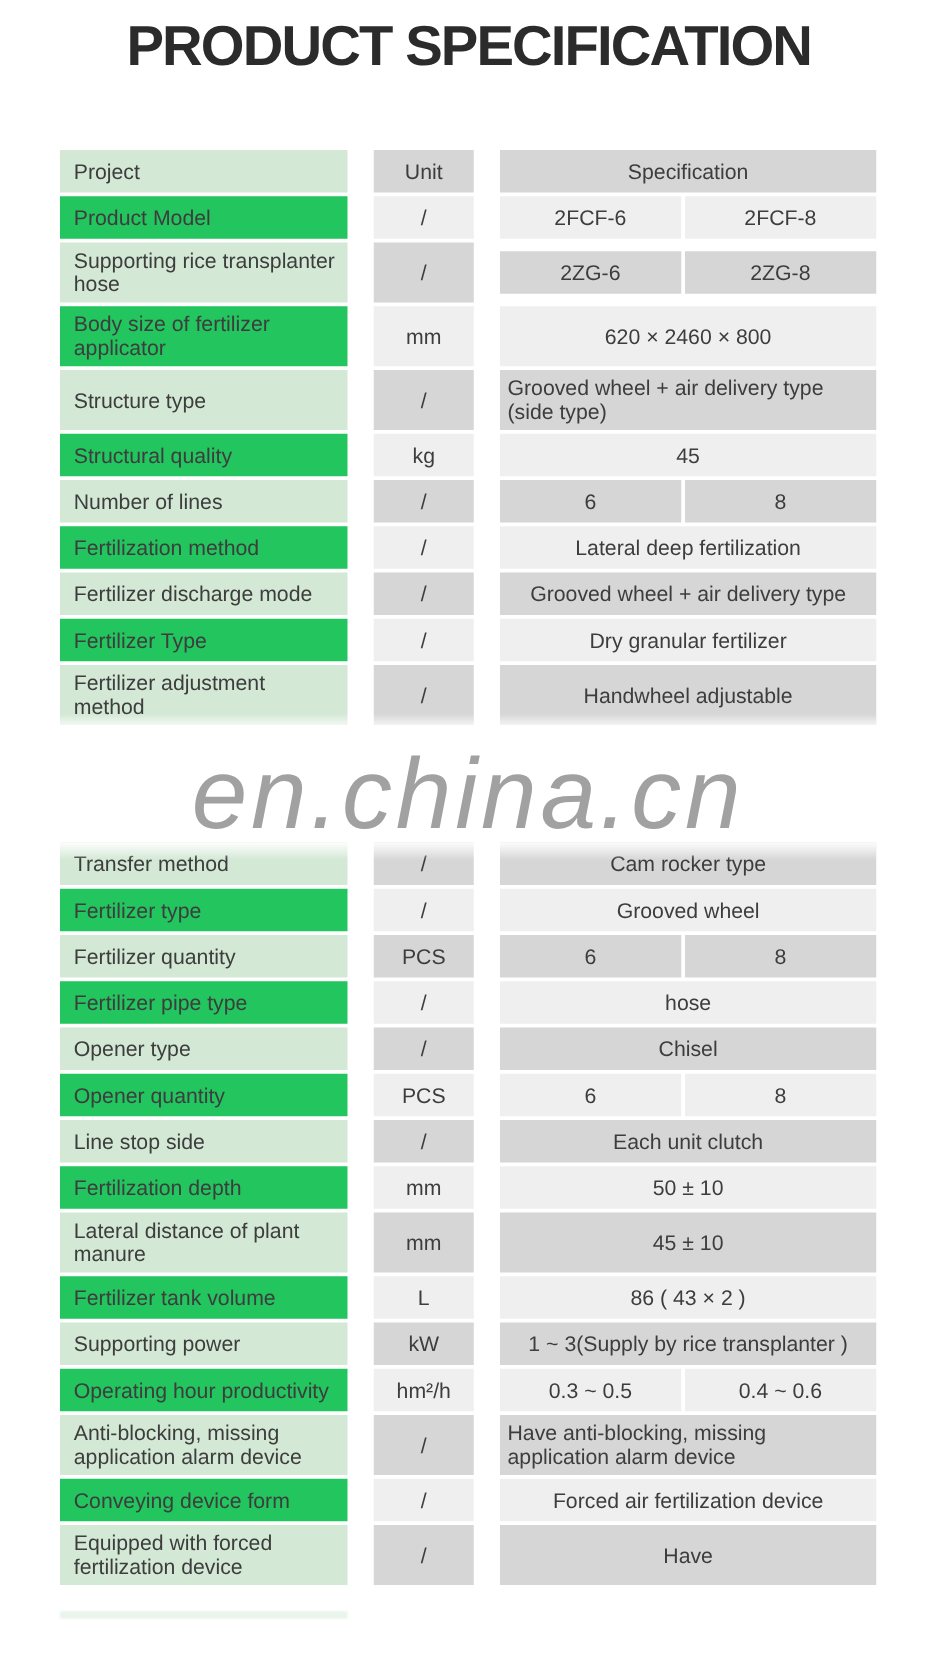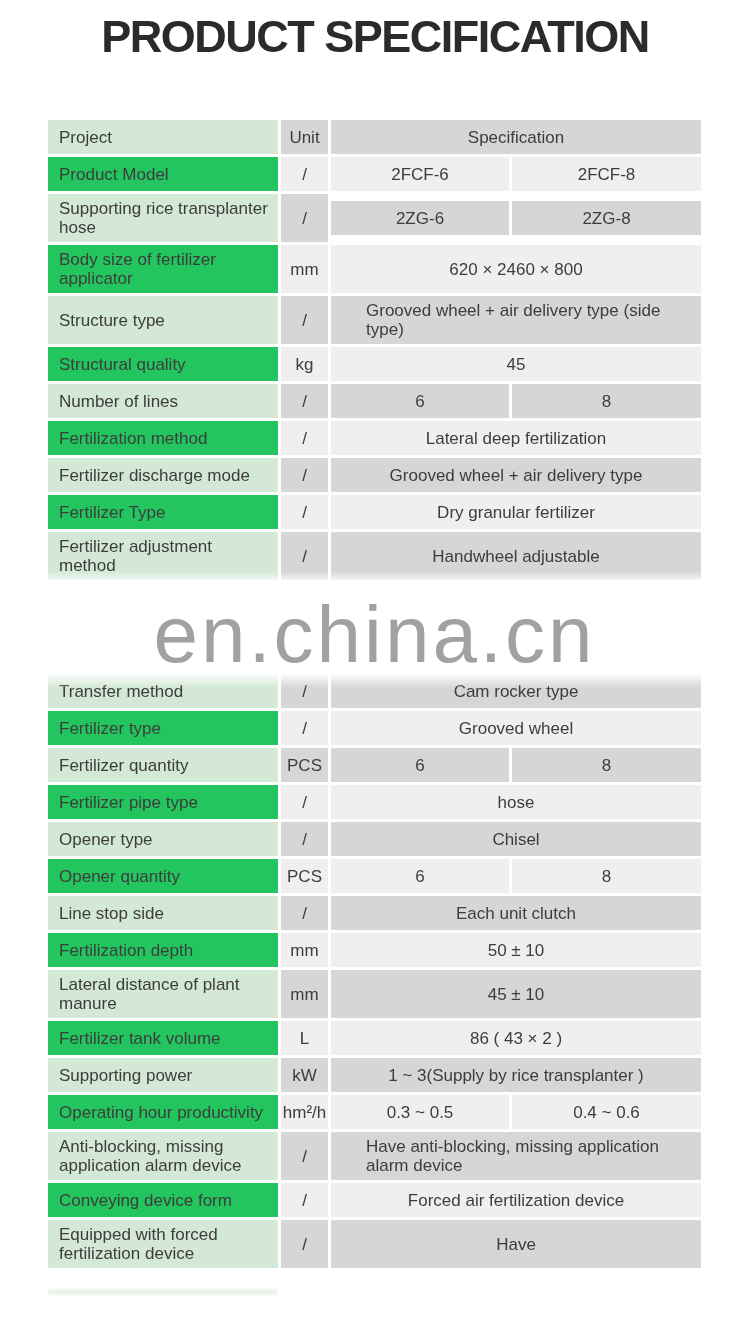--- a/index.html
+++ b/index.html
@@ -23,40 +23,40 @@
   }
 
   .spec-table {
     position: absolute;
     left: 48px; top: 120px;
     width: 653px;
   }
 
   .row {
     display: flex;
-    gap: 3px;
+    gap: 21px;
     margin-bottom: 3px;
     align-items: stretch;
     position: relative;
   }
   .cell {
     display: flex;
     align-items: center;
     box-sizing: border-box;
     font-size: 17px;
     line-height: 19px;
     min-height: 34px;
   }
   .c-project {
     width: 230px;
     padding: 5px 8px 5px 11px;
     flex-shrink: 0;
   }
   .c-unit {
-    width: 47px;
+    width: 80px;
     flex-shrink: 0;
     justify-content: center;
     text-align: center;
     padding: 5px 2px;
   }
   .c-spec {
     flex: 1;
     justify-content: center;
     text-align: center;
     padding: 5px 6px;
@@ -107,20 +107,21 @@
     left: 50%;
     top: 10px;
     transform: translateX(-50%);
     white-space: nowrap;
     font-size: 80px;
     line-height: 84px;
     letter-spacing: 3px;
     font-weight: 400;
     color: #8d8d8d;
     opacity: 0.82;
+    font-style: italic;
   }
   .wm-band::before {
     
     content: "";
     position: absolute;
     left: 0; right: 0; top: -12px; height: 12px;
     background: linear-gradient(to top, rgba(255,255,255,0.95), rgba(255,255,255,0));
   }
   .fade-top::after {
     

